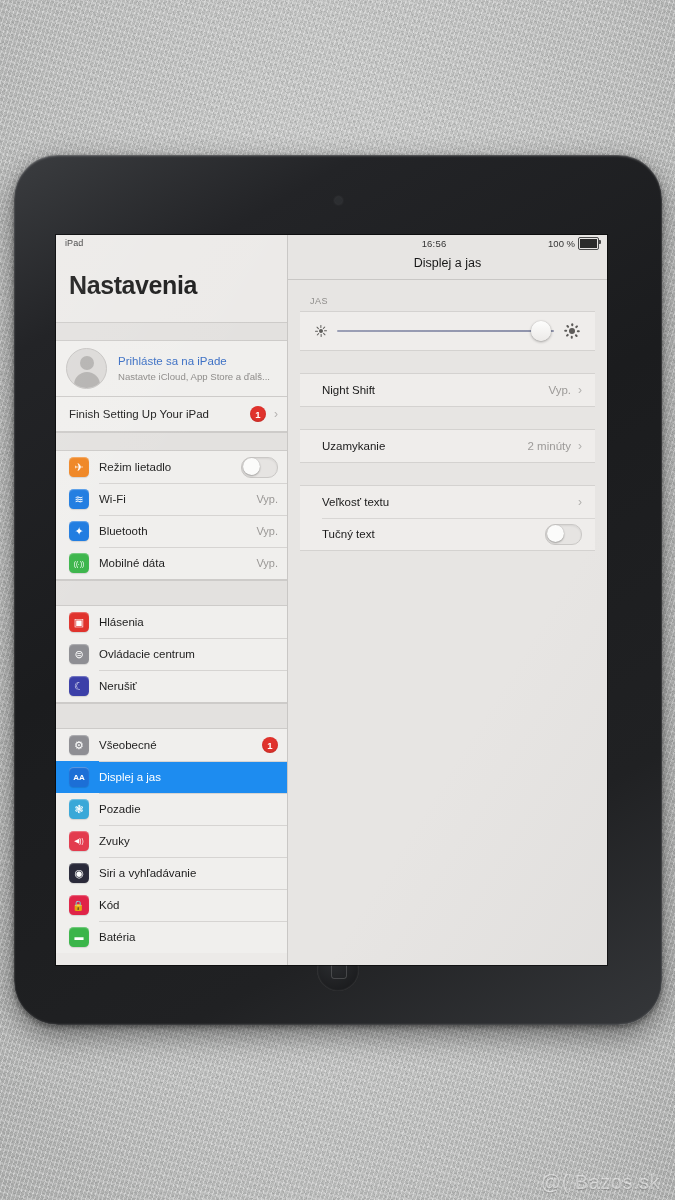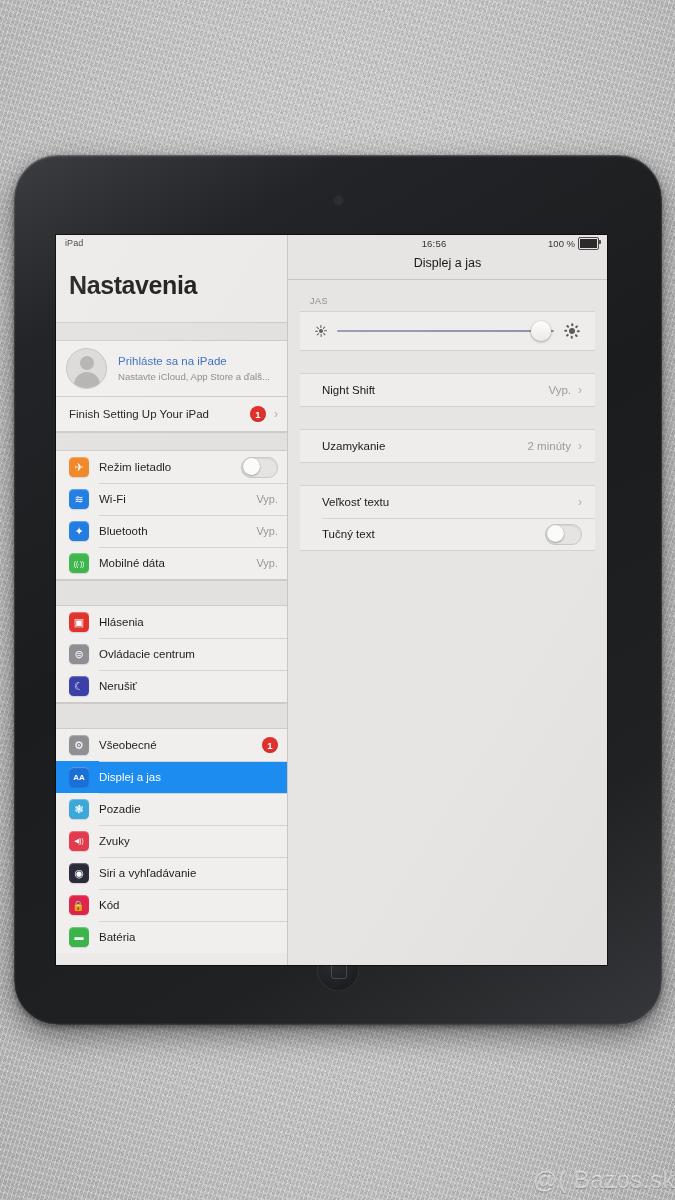--- a/index.html
+++ b/index.html
@@ -125,21 +125,21 @@
   
   .sliderrow{display:flex;align-items:center;height:38px;padding:0 13px;}
   .sun{flex:none;position:relative;}
   .sun .core{border-radius:50%;background:#5d5b59;}
   .sun .ray{position:absolute;background:#5d5b59;border-radius:1px;}
   .track{flex:1;height:2px;background:linear-gradient(90deg,#9b9fb5,#8f93ab);margin:0 8px;position:relative;border-radius:1px;}
   .knob-lg{position:absolute;top:50%;width:20px;height:20px;margin-top:-10px;border-radius:50%;
     background:linear-gradient(180deg,#fdfdfc,#eceae8);box-shadow:0 1px 3px rgba(0,0,0,.32),0 0 1px rgba(0,0,0,.25);}
 
   
-  #wm{position:absolute;right:0;bottom:6px;font-size:24px;color:rgba(255,255,255,.52);
+  #wm{position:absolute;right:15px;bottom:6px;font-size:20px;color:rgba(255,255,255,.52);
     letter-spacing:.5px;text-shadow:0 1px 1px rgba(0,0,0,.22);text-align:right;}
 </style>
 </head>
 <body>
 
 <div id="bg"></div>
 
 <div id="device">
   <div id="camera"></div>
   <div id="homebtn"></div>

